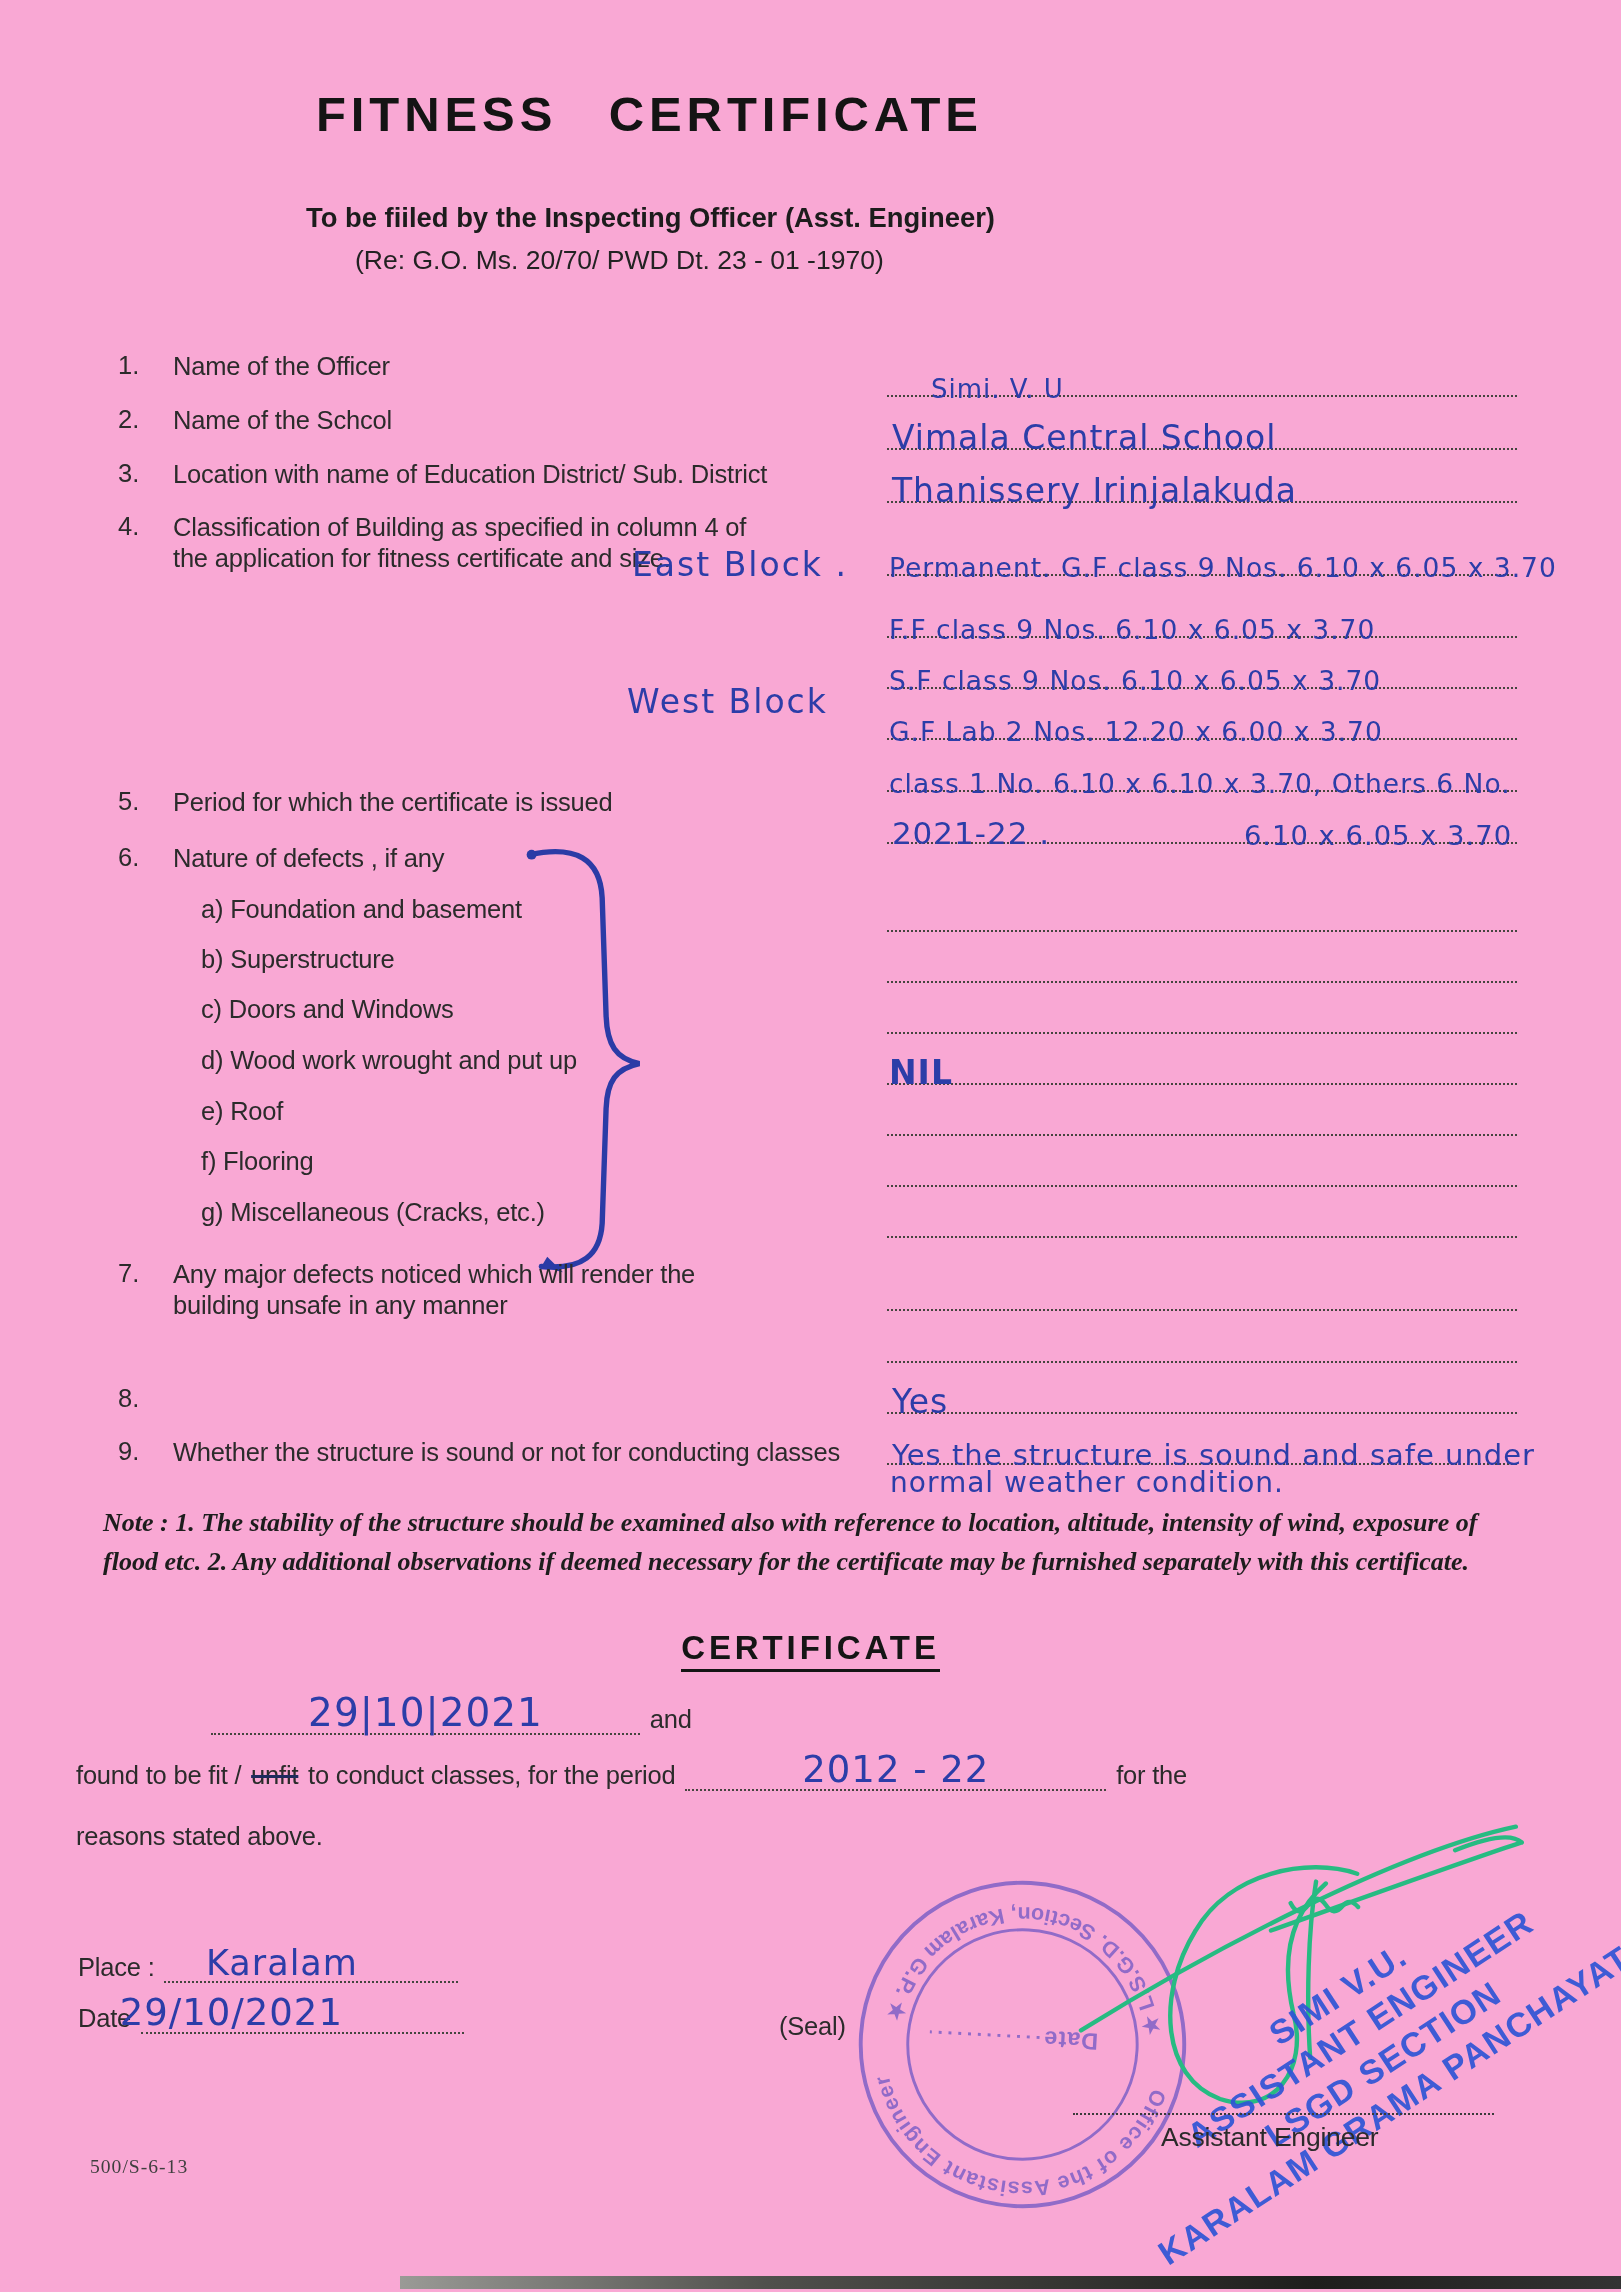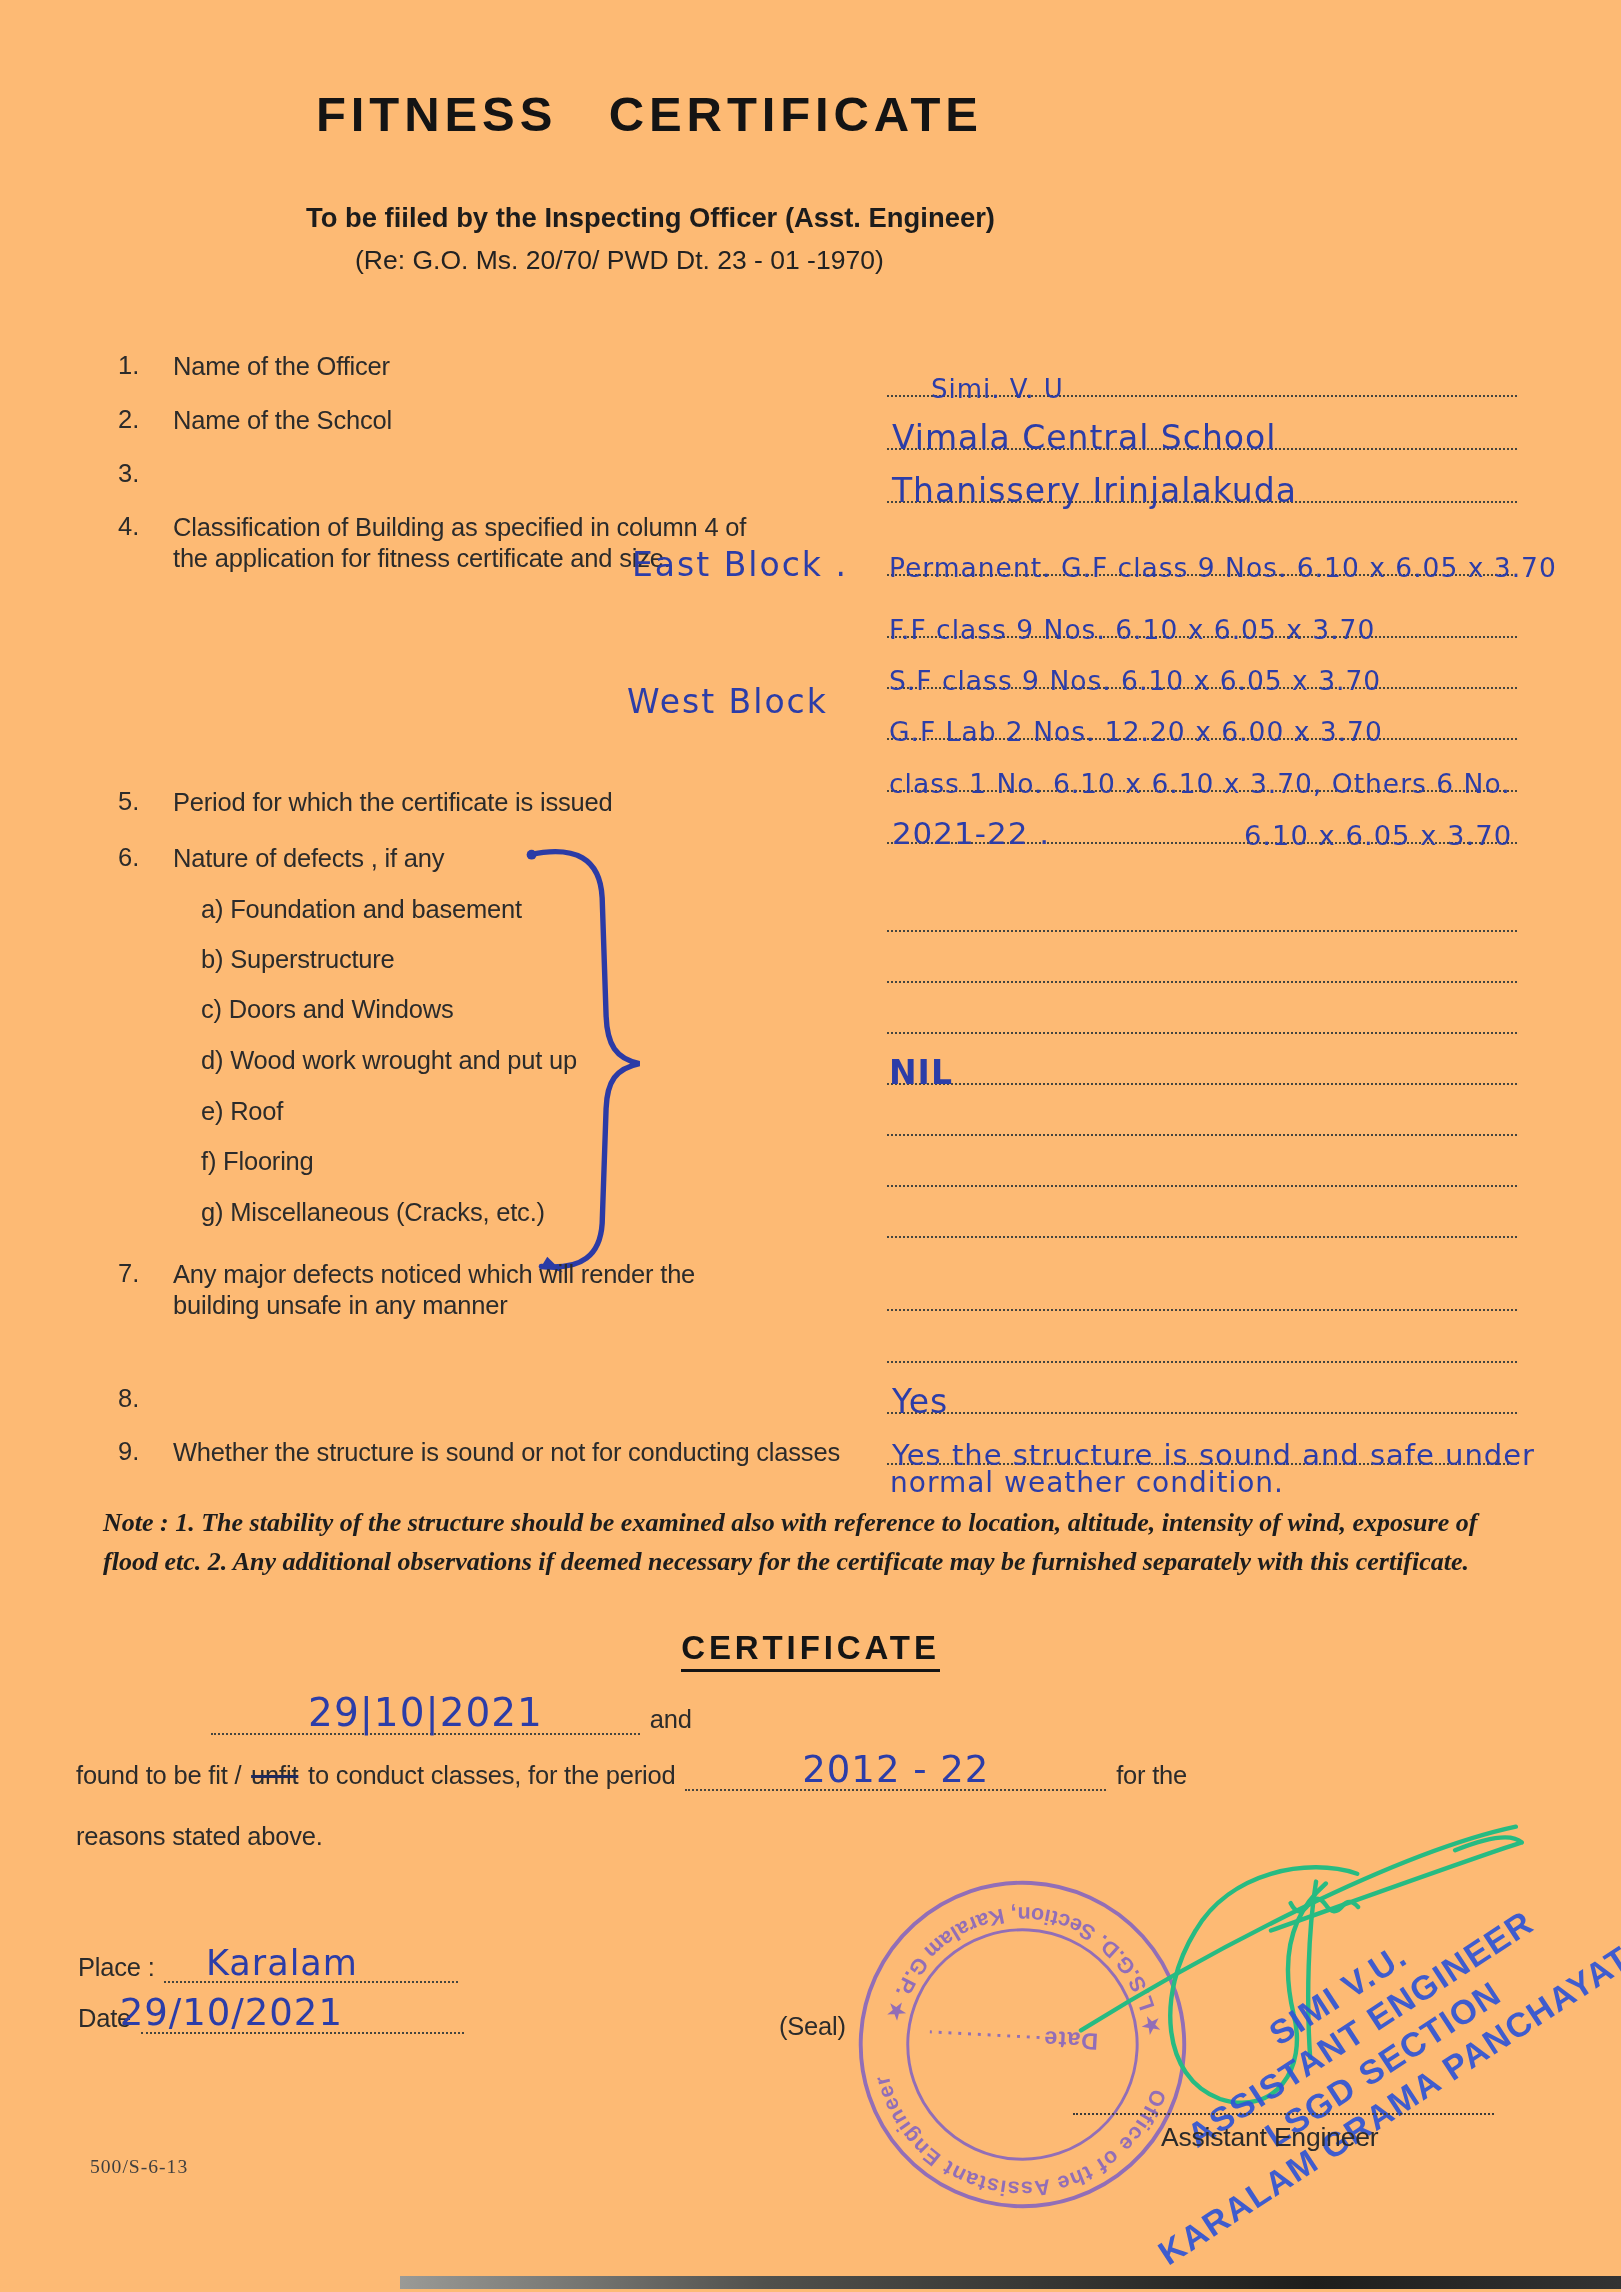--- a/index.html
+++ b/index.html
@@ -1,18 +1,18 @@
 <!DOCTYPE html>
 <html><head>
 <meta charset="utf-8">
 <style>
   html,body{margin:0;padding:0;background:#e8e8e4;}
   .page{
     position:relative; width:1621px; height:2293px; margin:0 auto;
-    background:#fdba74; overflow:hidden;
+    background:#f9a8d4; overflow:hidden;
     font-family:"Liberation Sans", sans-serif; color:#2b2b2b;
   }
   .abs{position:absolute;}
   .print{font-size:25.5px; letter-spacing:-0.2px; color:#2b2b2b; line-height:1.22;}
   .title{
     font-size:49px; font-weight:bold; letter-spacing:4.9px; word-spacing:33px;
     color:#141414; white-space:nowrap;
   }
   .subtitle{font-size:27.4px; font-weight:bold; color:#1c1c1c; white-space:nowrap;}
   .ref{font-size:26.5px; color:#222; white-space:nowrap;}
@@ -68,20 +68,21 @@
   <div class="abs subtitle" style="left:306px; top:202px;">To be fiiled by the Inspecting Officer (Asst. Engineer)</div>
   <div class="abs ref" style="left:355px; top:245px;">(Re: G.O. Ms. 20/70/ PWD Dt. 23 - 01 -1970)</div>
 
   <div class="abs num" style="left:118px; top:351px;">1.</div>
   <div class="abs print" style="left:173px; top:351px;">Name of the Officer</div>
 
   <div class="abs num" style="left:118px; top:405px;">2.</div>
   <div class="abs print" style="left:173px; top:405px;">Name of the Schcol</div>
 
   <div class="abs num" style="left:118px; top:459px;">3.</div>
+  <div class="abs print" style="left:173px; top:459px;">Location with name of Education District/ Sub. District</div>
 
   <div class="abs num" style="left:118px; top:512px;">4.</div>
   <div class="abs print" style="left:173px; top:512px; width:580px;">Classification of Building as specified in column 4 of the application for fitness certificate and size.</div>
 
   <div class="abs hw" style="left:632px; top:545px; font-size:33px; letter-spacing:2px;">East Block .</div>
   <div class="abs hw" style="left:627px; top:682px; font-size:33px; letter-spacing:2px;">West Block</div>
 
   <div class="abs num" style="left:118px; top:787px;">5.</div>
   <div class="abs print" style="left:173px; top:787px;">Period for which the certificate is issued</div>
 

